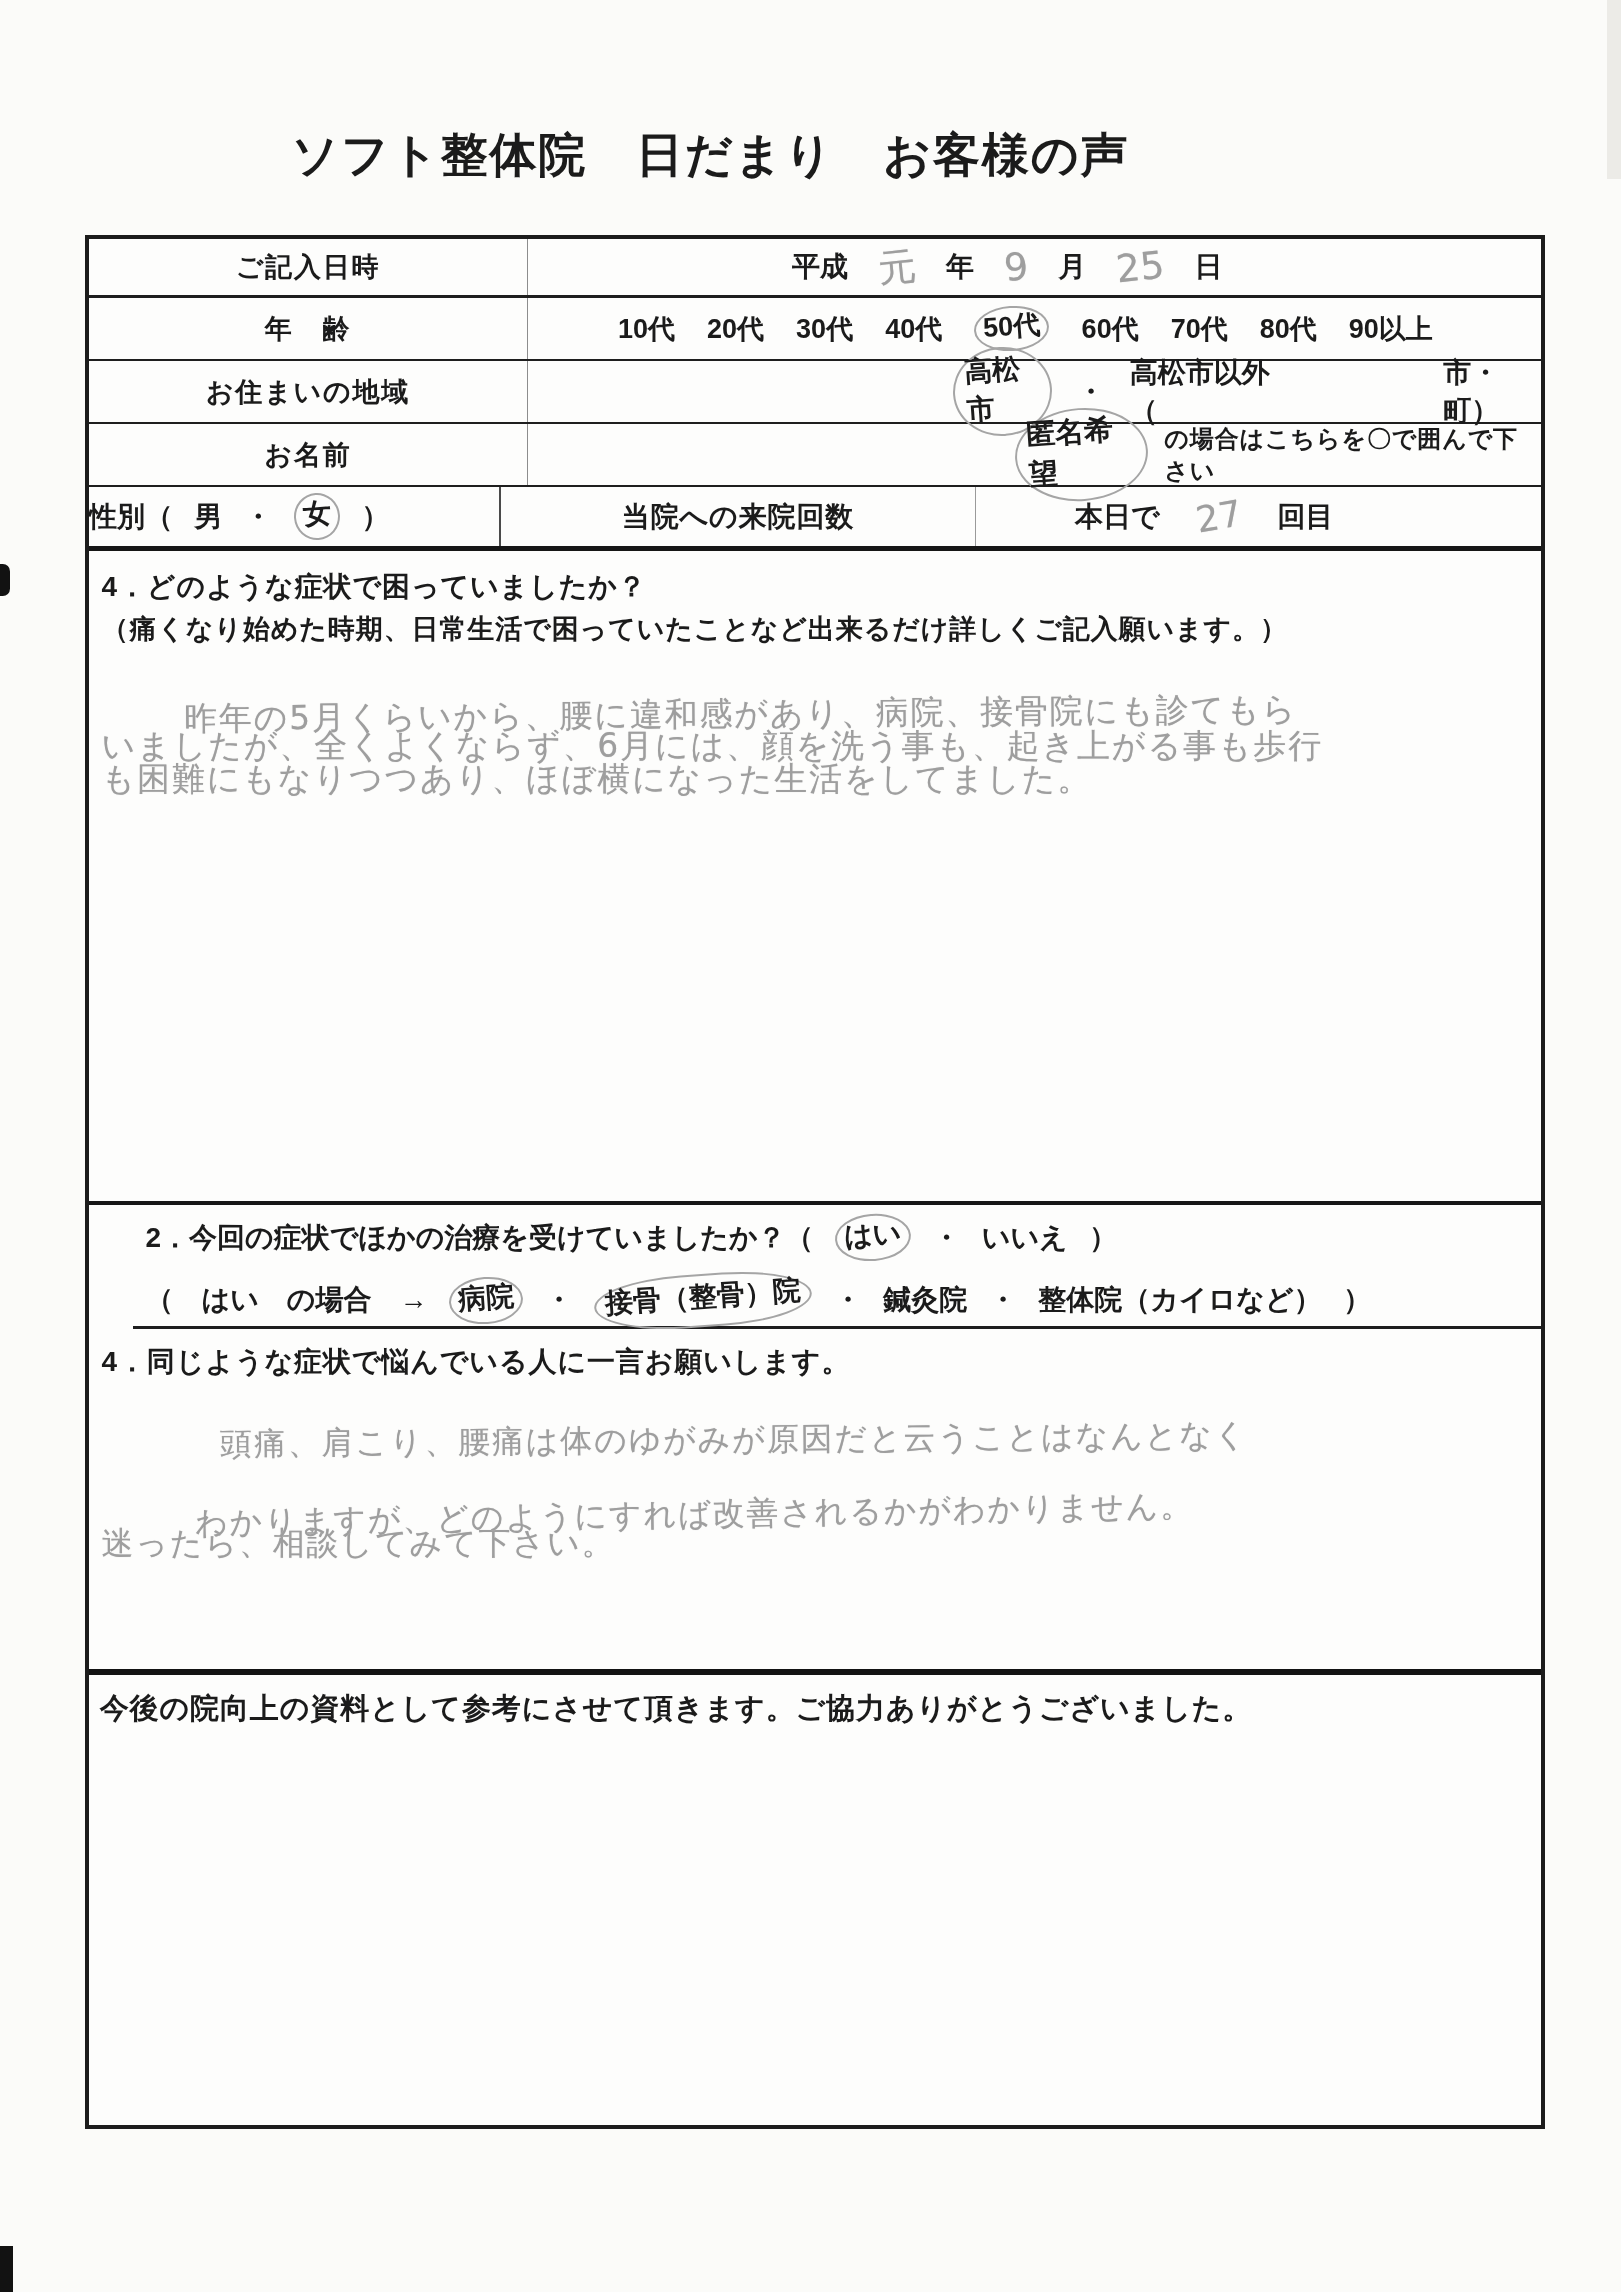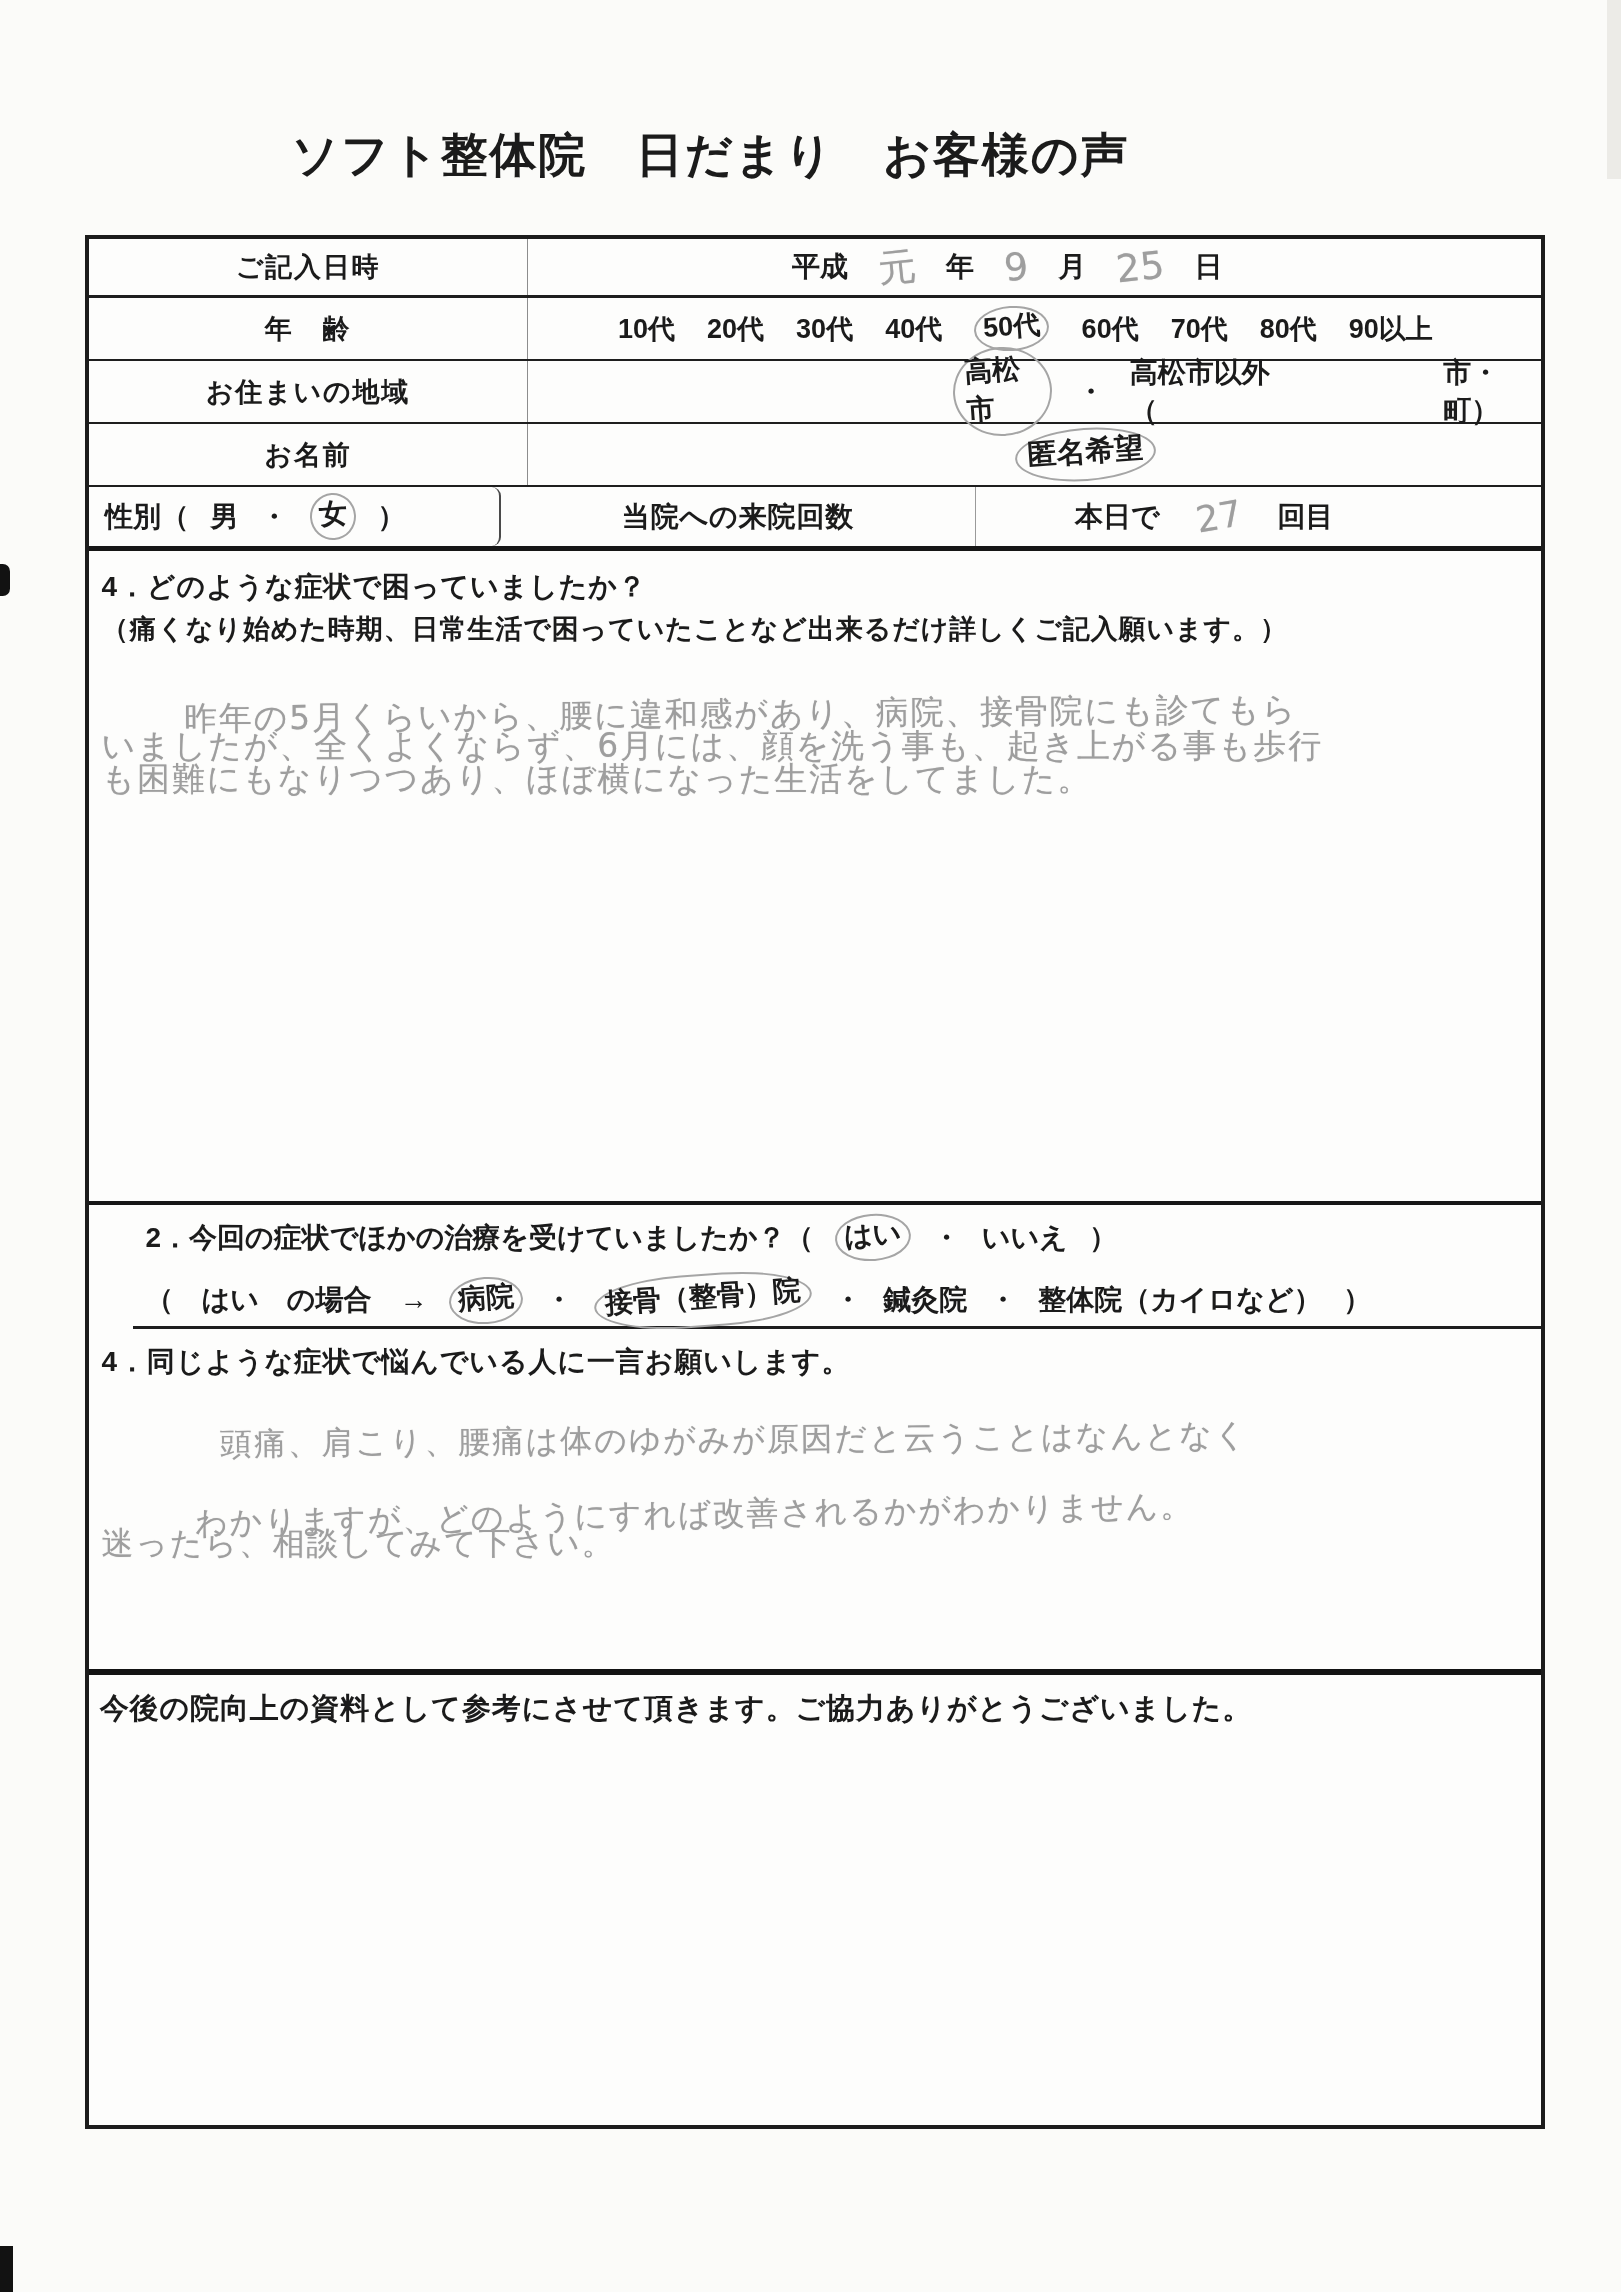--- a/index.html
+++ b/index.html
@@ -33,22 +33,22 @@
   }
   .content-cell { flex:1; height:100%; display:flex; align-items:center; }
   .date-cell { padding-left:264px; gap:30px; font-size:28px; font-weight:bold; }
   .age-cell { padding-left:90px; gap:32px; font-size:27px; font-weight:bold; }
   .region-cell { padding-left:425px; gap:25px; font-size:28px; font-weight:bold; }
   .name-cell { padding-left:479px; gap:16px; }
   .name-anon { font-size:29px; font-weight:bold; }
   .name-note { font-size:24px; font-weight:bold; letter-spacing:0.9px; }
   .gender-cell {
     width:412px; height:100%; border-right:2.7px solid #4a4a4a;
-    display:flex; align-items:center; padding-left:16px; gap:21.5px;
-    font-size:28px; font-weight:bold;border-radius:9px;
+    display:flex; align-items:center; gap:21.5px;
+    font-size:28px; font-weight:bold;
   }
   .visits-cell {
     width:475px; height:100%; border-right:1.8px solid #9a9a9a;
     display:flex; align-items:center; justify-content:center;
     font-size:28px; font-weight:bold; letter-spacing:0.9px;
   }
   .count-cell { flex:1; height:100%; display:flex; align-items:center; padding-left:99px; gap:36px; font-size:28px; font-weight:bold; }
 
   .section { display:flex; flex-direction:column; }
   .q1 { height:654px; border-bottom:4.5px solid #161616; padding:14.3px 12.5px 0; }
@@ -143,20 +143,21 @@
       <span>高松市以外（</span>
       <span style="width:134px"></span>
       <span>市・町）</span>
     </div>
   </div>
 
   <div class="row r4">
     <div class="label-cell">お名前</div>
     <div class="content-cell name-cell">
       <span class="circ name-anon">匿名希望</span>
+      <span class="name-note">の場合はこちらを〇で囲んで下さい</span>
     </div>
   </div>
 
   <div class="row r5">
     <div class="gender-cell">
       <span>性別（</span>
       <span>男</span>
       <span>・</span>
       <span class="circ circ-tight">女</span>
       <span>）</span>

